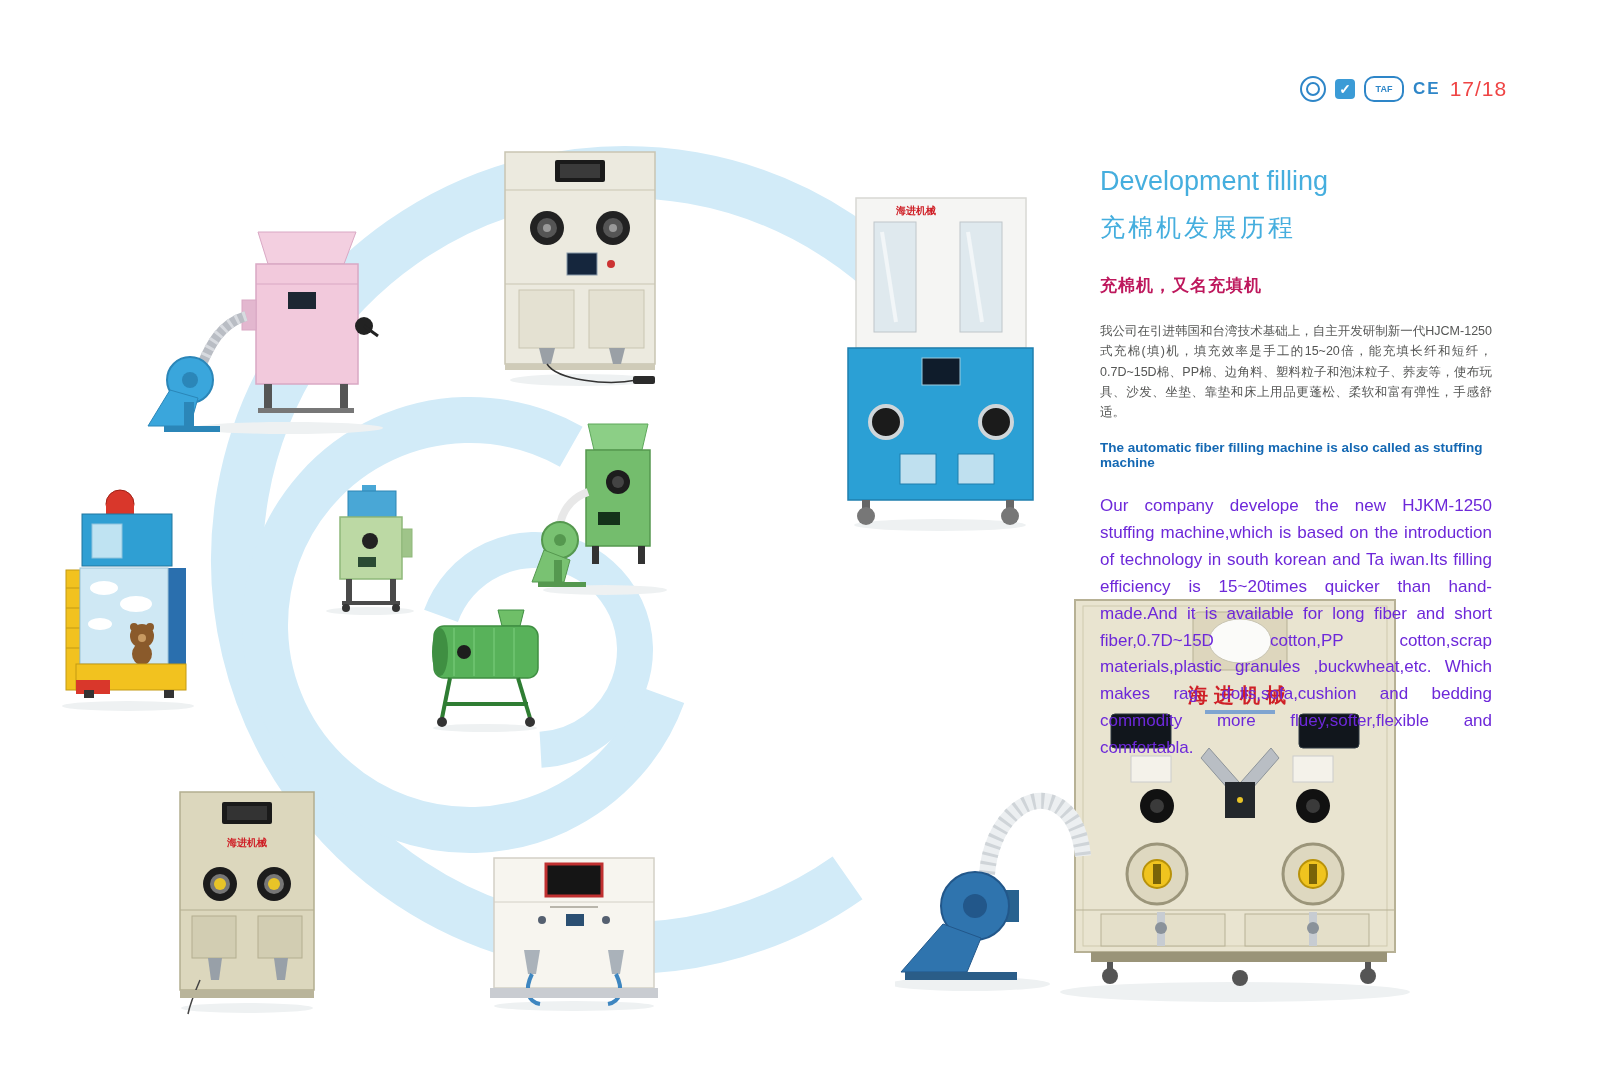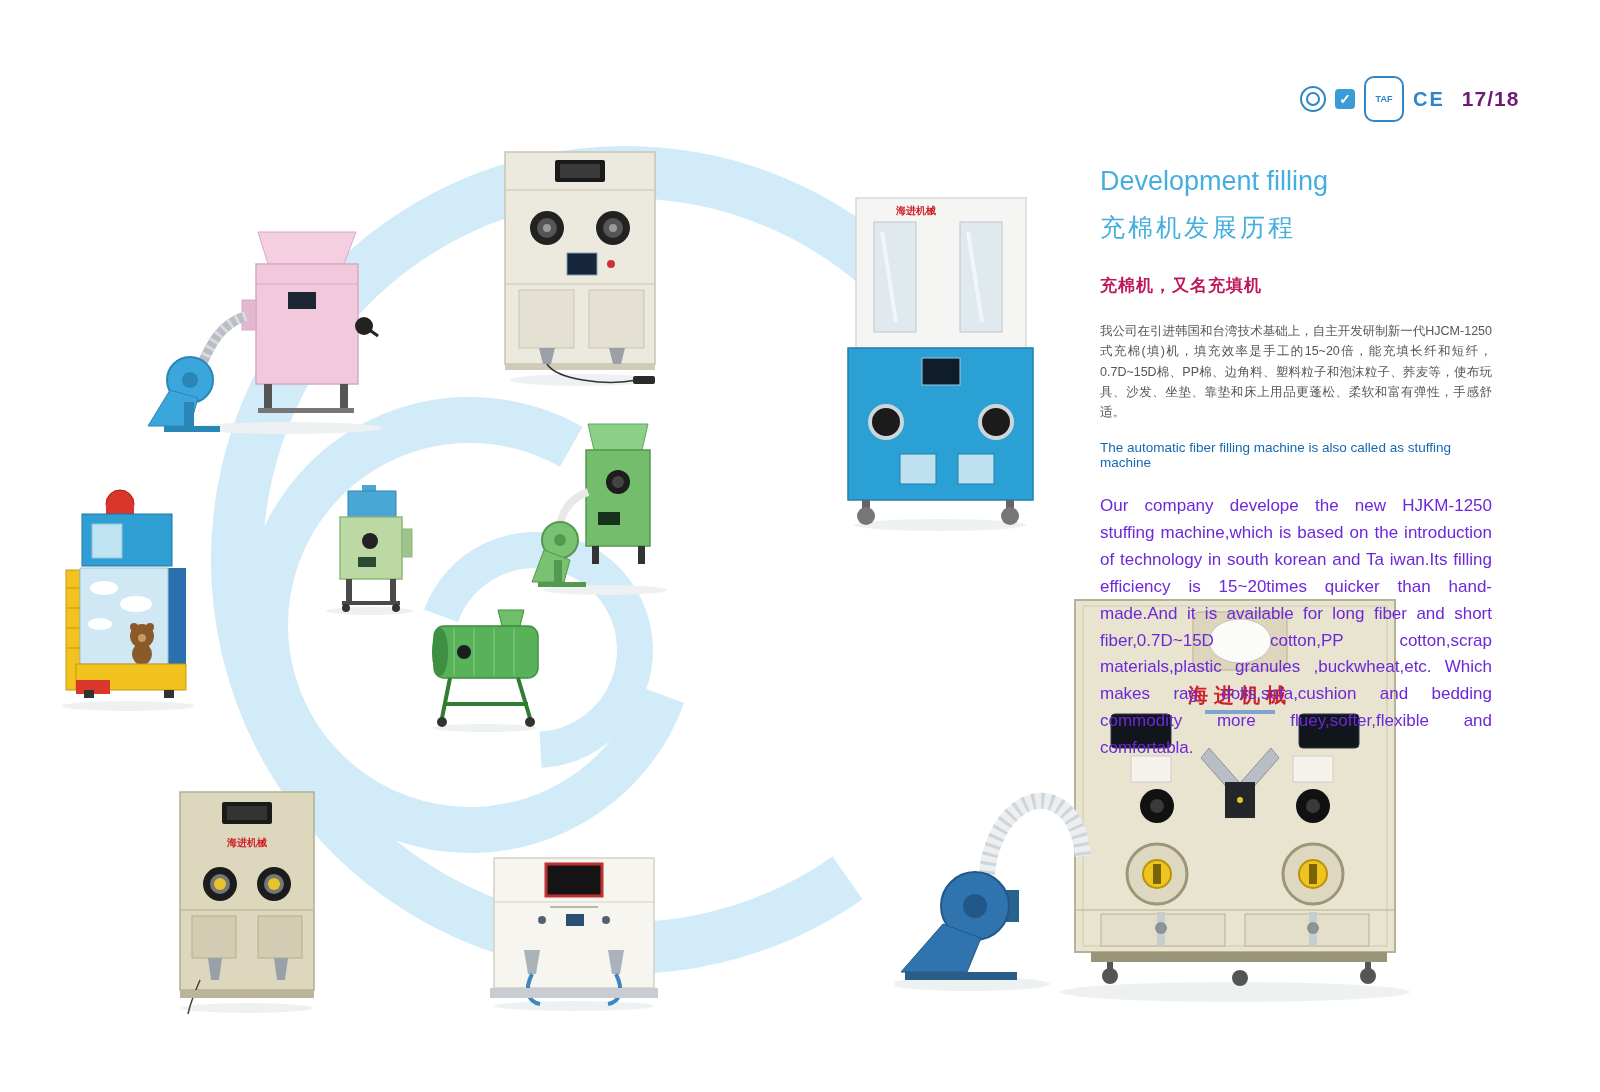--- a/index.html
+++ b/index.html
@@ -8,30 +8,30 @@
     font-family:"Liberation Sans", sans-serif;color:#58595b;
   }
   svg{display:block;}
   .spiral{position:absolute;left:0;top:0;z-index:0;}
   .machine{position:absolute;z-index:2;}
   
   .badge-row{position:absolute;left:1300px;top:76px;z-index:5;display:flex;align-items:center;gap:9px;}
   .badge-circle{width:22px;height:22px;border-radius:50%;border:2px solid #2e86c8;display:flex;align-items:center;justify-content:center;}
   .badge-circle .inner{width:10px;height:10px;border-radius:50%;border:2px solid #2e86c8;}
   .badge-check{width:20px;height:20px;border-radius:4px;background:#3b9bd6;color:#fff;font-size:14px;line-height:20px;text-align:center;font-weight:bold;}
-  .badge-oval{min-width:30px;height:18px;border:2px solid #2e86c8;border-radius:10px;color:#2e86c8;font-size:9px;font-weight:bold;display:flex;align-items:center;justify-content:center;padding:12px 3px;}
-  .badge-ce{color:#2e86c8;font-size:20px;font-weight:bold;letter-spacing:2px;}
-  .page-num{color:#701a75;font-size:21px;margin-left:8px;letter-spacing:1px;font-weight:bold;}
+  .badge-oval{min-width:30px;height:18px;border:2px solid #2e86c8;border-radius:10px;color:#2e86c8;font-size:9px;font-weight:bold;display:flex;align-items:center;justify-content:center;padding:2px 3px;}
+  .badge-ce{color:#2e86c8;font-size:17px;font-weight:bold;letter-spacing:2px;}
+  .page-num{color:#ef4444;font-size:21px;margin-left:0;letter-spacing:1px;}
   
   .right-col{position:absolute;left:1100px;top:166px;width:392px;z-index:5;}
   .title-en{font-size:27px;color:#45aede;font-weight:400;}
   .title-zh{font-size:25px;color:#45aede;margin-top:14px;letter-spacing:3px;}
   .zh-heading{margin-top:30px;font-size:17px;font-weight:bold;color:#be185d;letter-spacing:1px;}
   .zh-body{margin-top:24px;font-size:12.5px;line-height:1.62;color:#555655;text-align:justify;}
-  .en-heading{margin-top:18px;font-size:13.5px;font-weight:normal;color:#1468b3;}
+  .en-heading{margin-top:18px;font-size:13.5px;font-weight:bold;color:#1468b3;}
   .en-body{margin-top:23px;font-size:17px;line-height:1.58;color:#6d28d9;text-align:justify;}
 </style>
 </head>
 <body>
 
 <div class="canvas">
 
   <svg class="spiral" width="1600" height="1092" viewBox="0 0 1600 1092">
     <g fill="none" stroke="#d2ebf8">
       <circle cx="625" cy="560" r="388" stroke-width="52" stroke-dasharray="1950 488" transform="rotate(55 625 560)"></circle>

